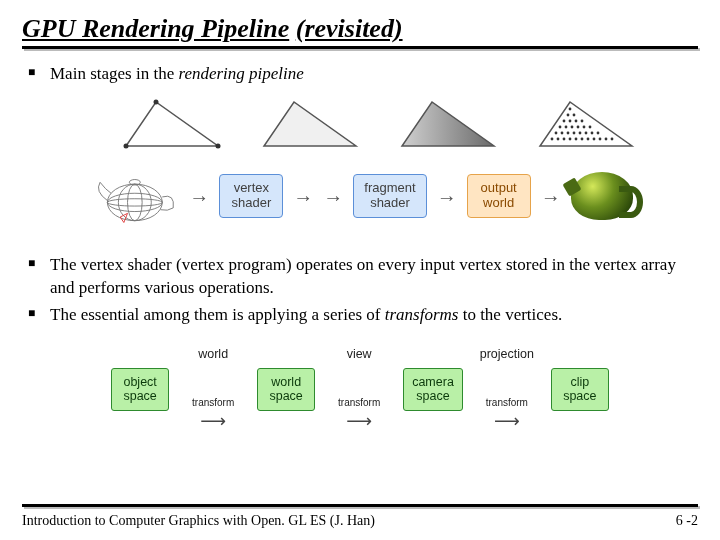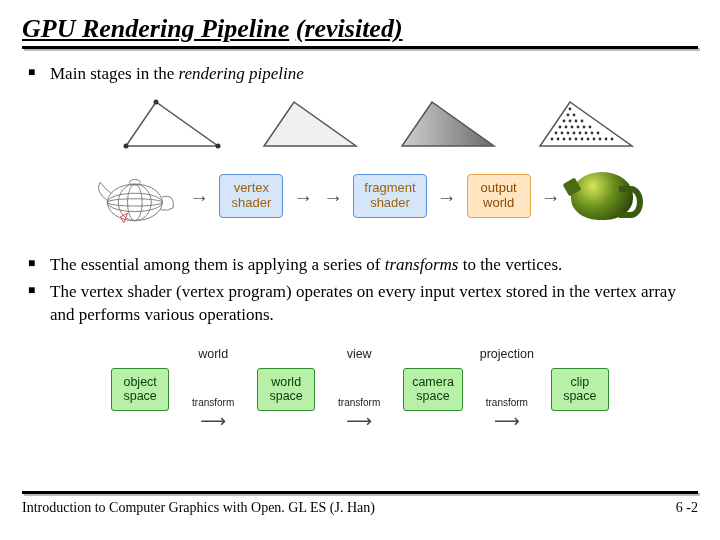--- a/index.html
+++ b/index.html
@@ -24,21 +24,21 @@
   ul.b > li::before { content: "■"; position: absolute; left: 0; top: 1px; font-size: 12px; }
   .italic { font-style: italic; }
 
   
   .pipe { display: flex; align-items: center; justify-content: center; gap: 10px; margin: 18px 0 26px; }
   .pbox {
     border: 1px solid; border-radius: 4px; padding: 6px 10px;
     font-family: Arial, sans-serif; font-size: 13px; text-align: center;
     line-height: 1.15; min-width: 64px;
   }
-  .blue  { background: #d5e6fb; border-color: #5b8fd8; color: #a16207; }
+  .blue  { background: #d5e6fb; border-color: #5b8fd8; color: #404040; }
   .orange{ background: #ffe5c2; border-color: #e6a34a; color: #8a4a00; }
   .arrow { font-family: Arial, sans-serif; font-size: 20px; color: #555; }
 
   
   .trirow { display: flex; gap: 28px; justify-content: center; margin-top: 6px; margin-bottom: -6px; padding-left: 40px; }
   .tri { width: 110px; height: 58px; }
 
   
   .chain { display: flex; align-items: center; justify-content: center; gap: 4px; margin: 20px 0 0; }
   .cbox {
@@ -52,21 +52,21 @@
   }
   .clabel .sm { font-size: 10px; margin-top: 36px; }
   .carrow-wrap { display: flex; flex-direction: column; align-items: center; gap: 2px; }
   .carrow { font-family: Arial, sans-serif; font-size: 18px; color: #444; }
 
   
   .teapot { width: 92px; height: 64px; }
 
   
   .footer {
-    position: absolute; left: 0; right: 0; bottom: 24px;
+    position: absolute; left: 0; right: 0; bottom: 11px;
     padding: 0 22px;
   }
   .footer-rule { height: 3px; background: #000; box-shadow: 2px 2px 0 #bbb; margin-bottom: 6px; }
   .footer-row { display: flex; justify-content: space-between; font-size: 14px; }
 
   
   .rteapot {
     width: 62px; height: 48px; border-radius: 50% 50% 45% 45%;
     background: radial-gradient(circle at 35% 30%, #d4e85a 0%, #6b8f1e 40%, #2d4a0a 80%, #111 100%);
     position: relative;
@@ -185,24 +185,24 @@
     <span class="arrow">→</span>
     <div class="pbox orange">
       <div>output</div>
       <div>world</div>
     </div>
     <span class="arrow">→</span>
     <div class="rteapot"></div>
   </div>
 
   <ul class="b">
+    <li>The vertex shader (vertex program) operates on every input vertex stored in the vertex array and performs various operations.</li>
     <li>
       <span>The essential among them is applying a series of </span><span class="italic">transforms</span><span> to the vertices.</span>
     </li>
-    <li>The vertex shader (vertex program) operates on every input vertex stored in the vertex array and performs various operations.</li>
   </ul>
 
   <div class="chain">
     <div class="cbox">
       <div>object</div>
       <div>space</div>
     </div>
     <div class="carrow-wrap">
       <div class="clabel">
           <div>world</div>

